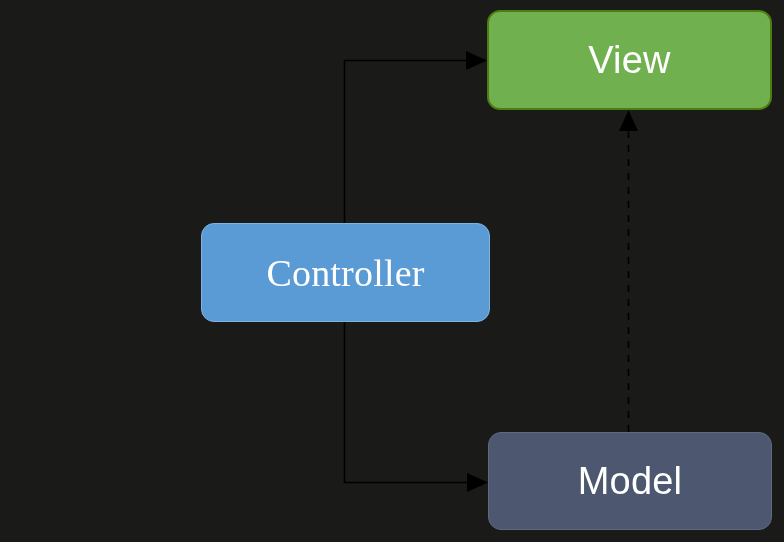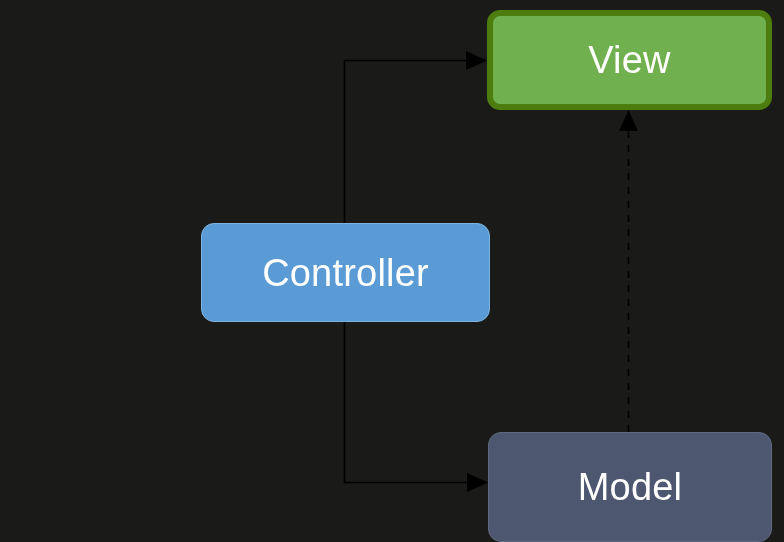--- a/index.html
+++ b/index.html
@@ -35,45 +35,46 @@
     white-space: nowrap;
   }
 
   
   #node-view {
     left: 487px;
     top: 10px;
     width: 285px;
     height: 100px;
     background: #70b04e;
-    border: 6px solid #4d7c0f;
+    border: 2px solid #4d7c0f;
     border-radius: 13px;
     font-size: 38px;
     z-index: 4;
   }
 
   
   #node-controller {
     left: 201px;
     top: 223px;
     width: 289px;
     height: 99px;
     background: #5b9bd5;
     border: 1px solid #7fb4e0;
     border-radius: 13px;
     font-size: 38px;
     z-index: 4;
+    font-family: Liberation Serif, serif;
   }
 
   
   #node-model {
     left: 488px;
     top: 432px;
     width: 284px;
-    height: 110px;
+    height: 98px;
     background: #4d5870;
     border: 1px solid #5e6a82;
     border-radius: 13px;
     font-size: 38px;
     z-index: 4;
   }
 
   
   #node-action {
     left: 9px;

